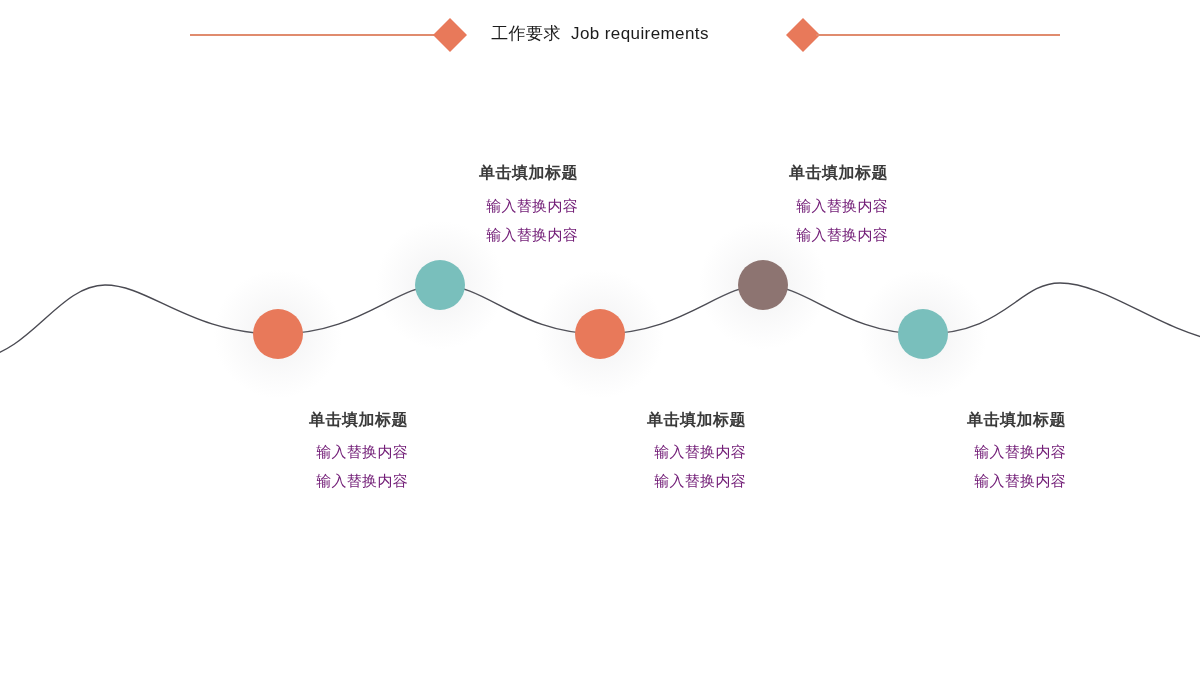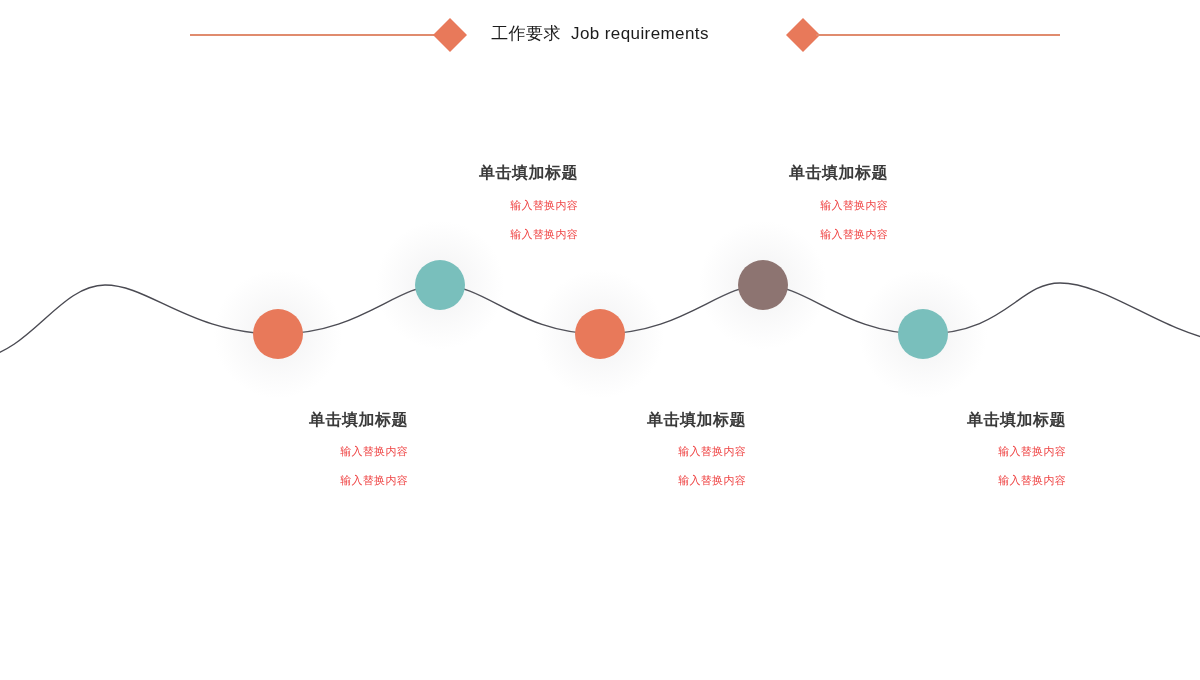--- a/index.html
+++ b/index.html
@@ -80,22 +80,22 @@
     text-align:right;
   }
   .block-title {
     font-size:16px;
     font-weight:bold;
     color:#3a3a3a;
     letter-spacing:0.5px;
     line-height:20px;
   }
   .block-line {
-    font-size:11px;
-    color:#ef4444;
+    font-size:15px;
+    color:#701a75;
     letter-spacing:0.3px;
     line-height:29px;
   }
   .block.upper .block-title { margin-bottom:8px; }
   .block.lower .block-title { margin-bottom:7px; }
 </style>
 </head>
 <body>
 
 <div id="slide">

